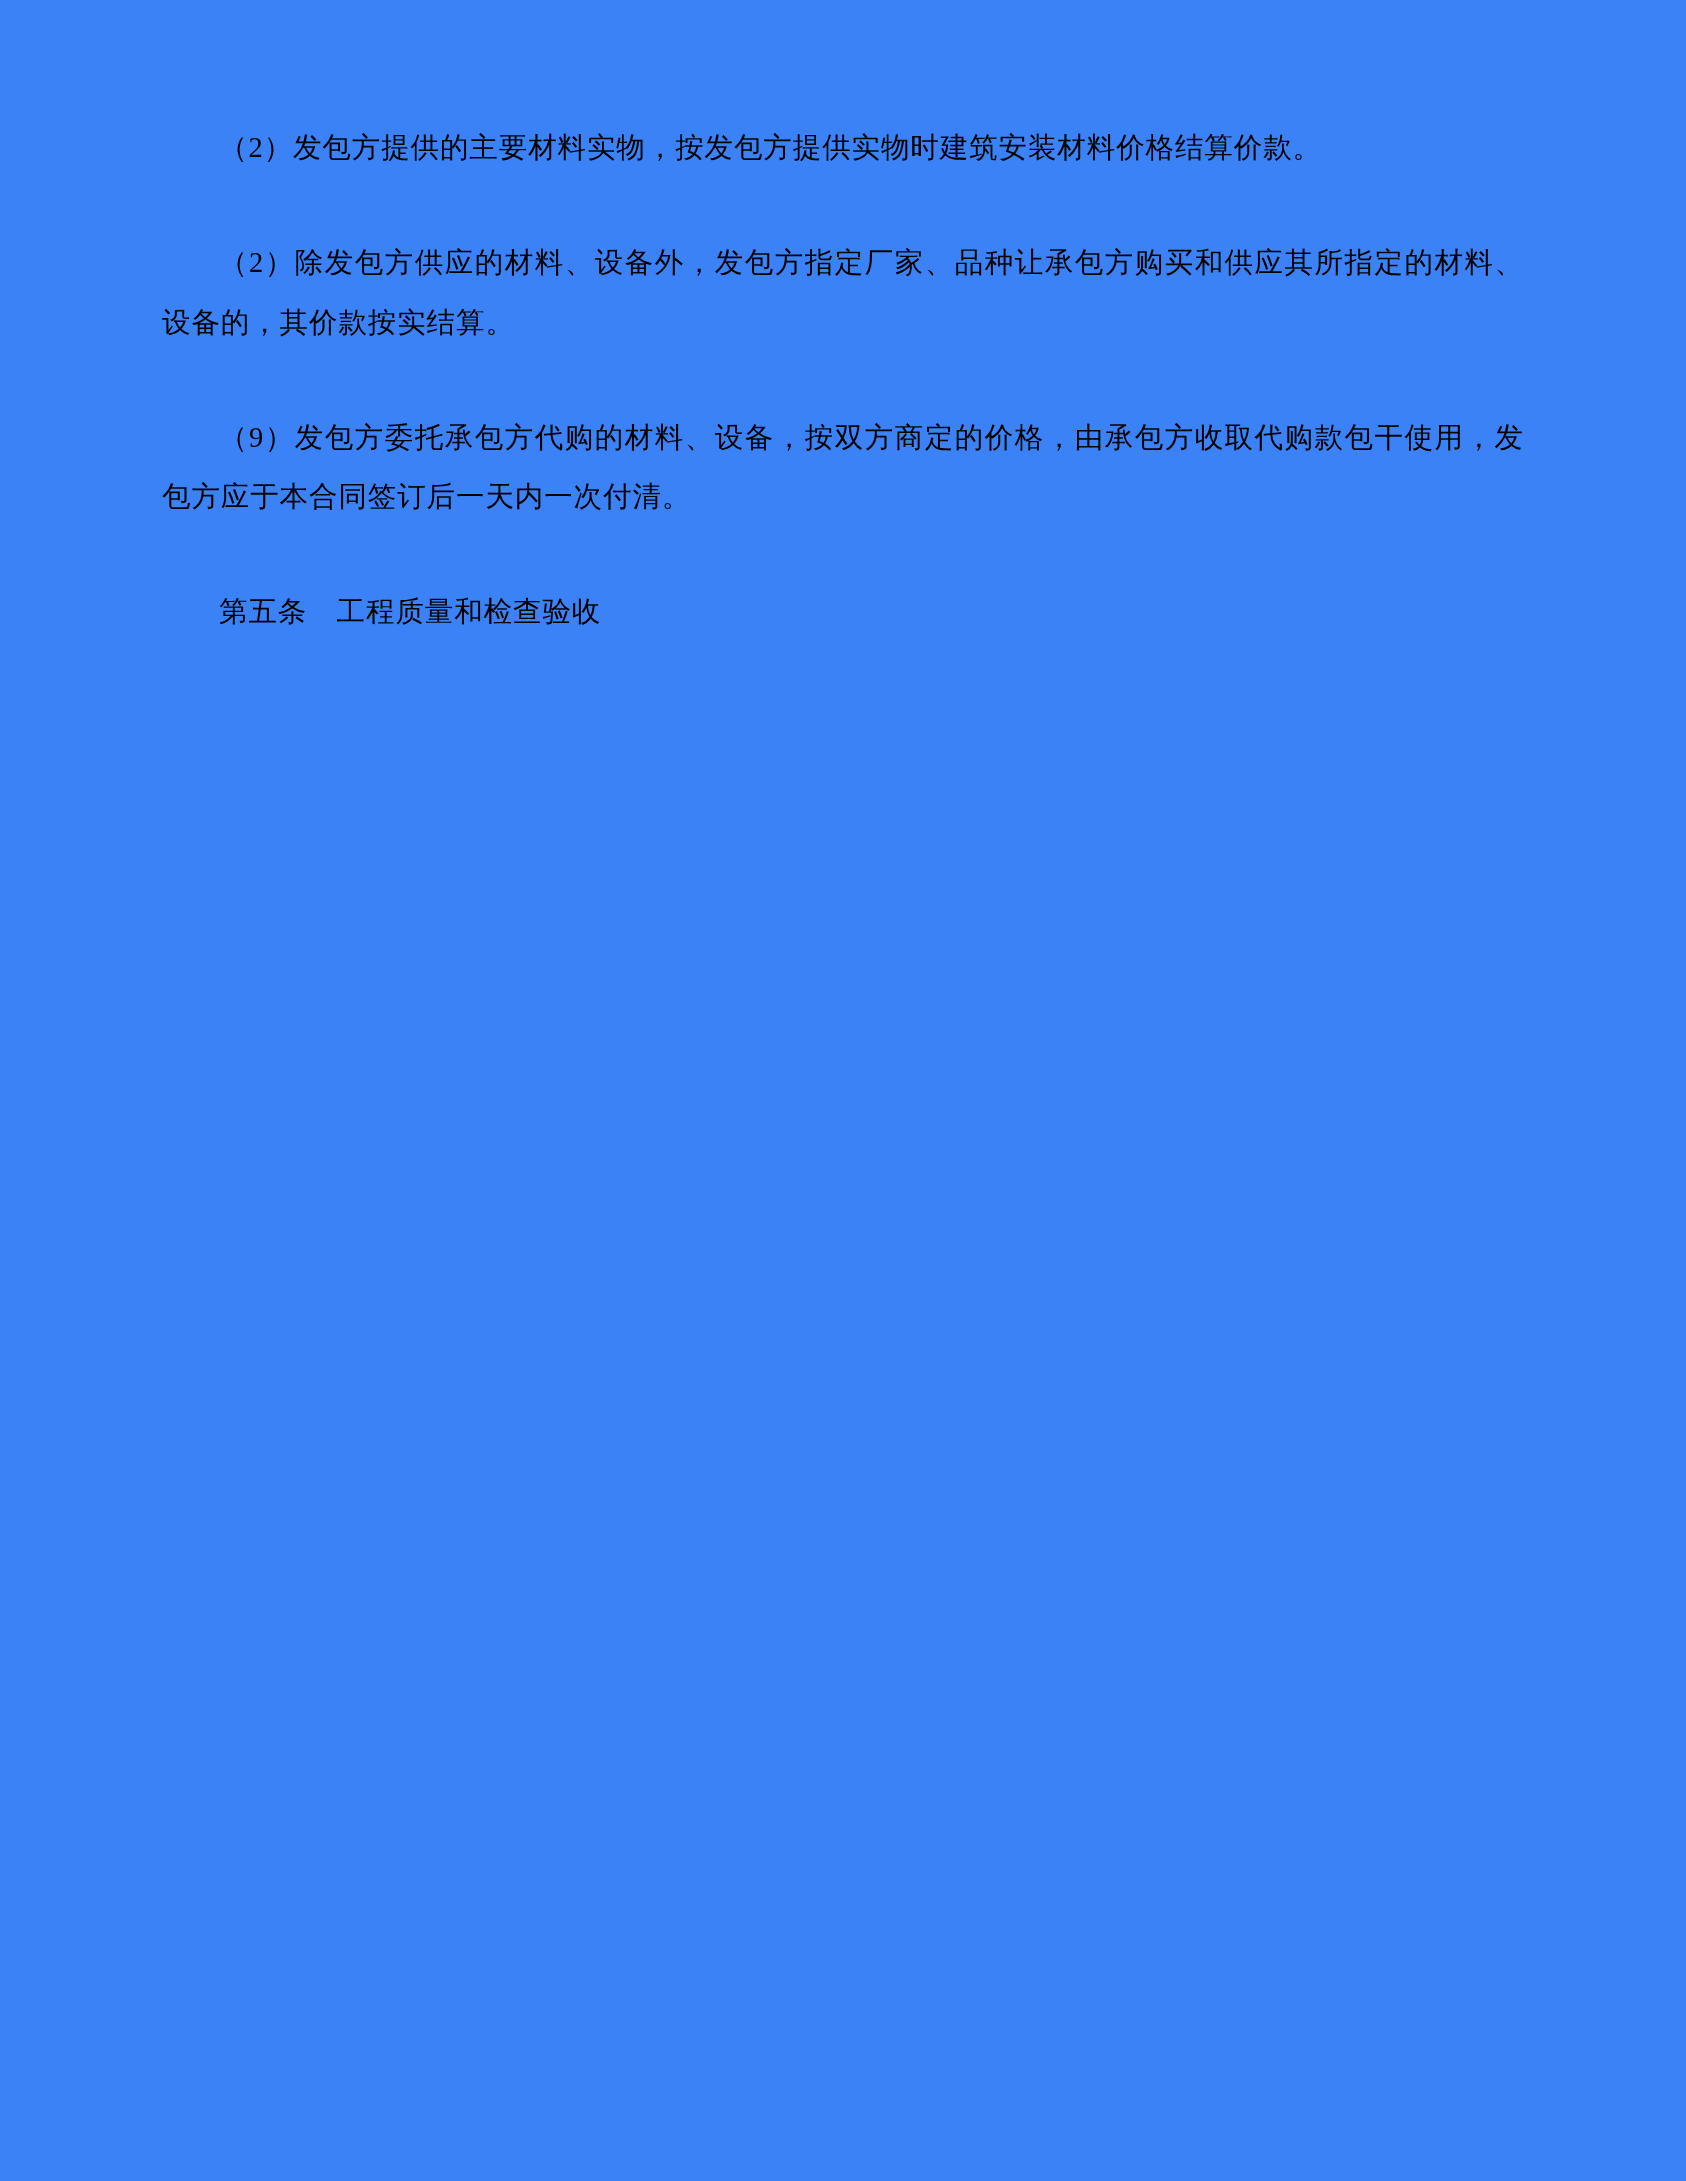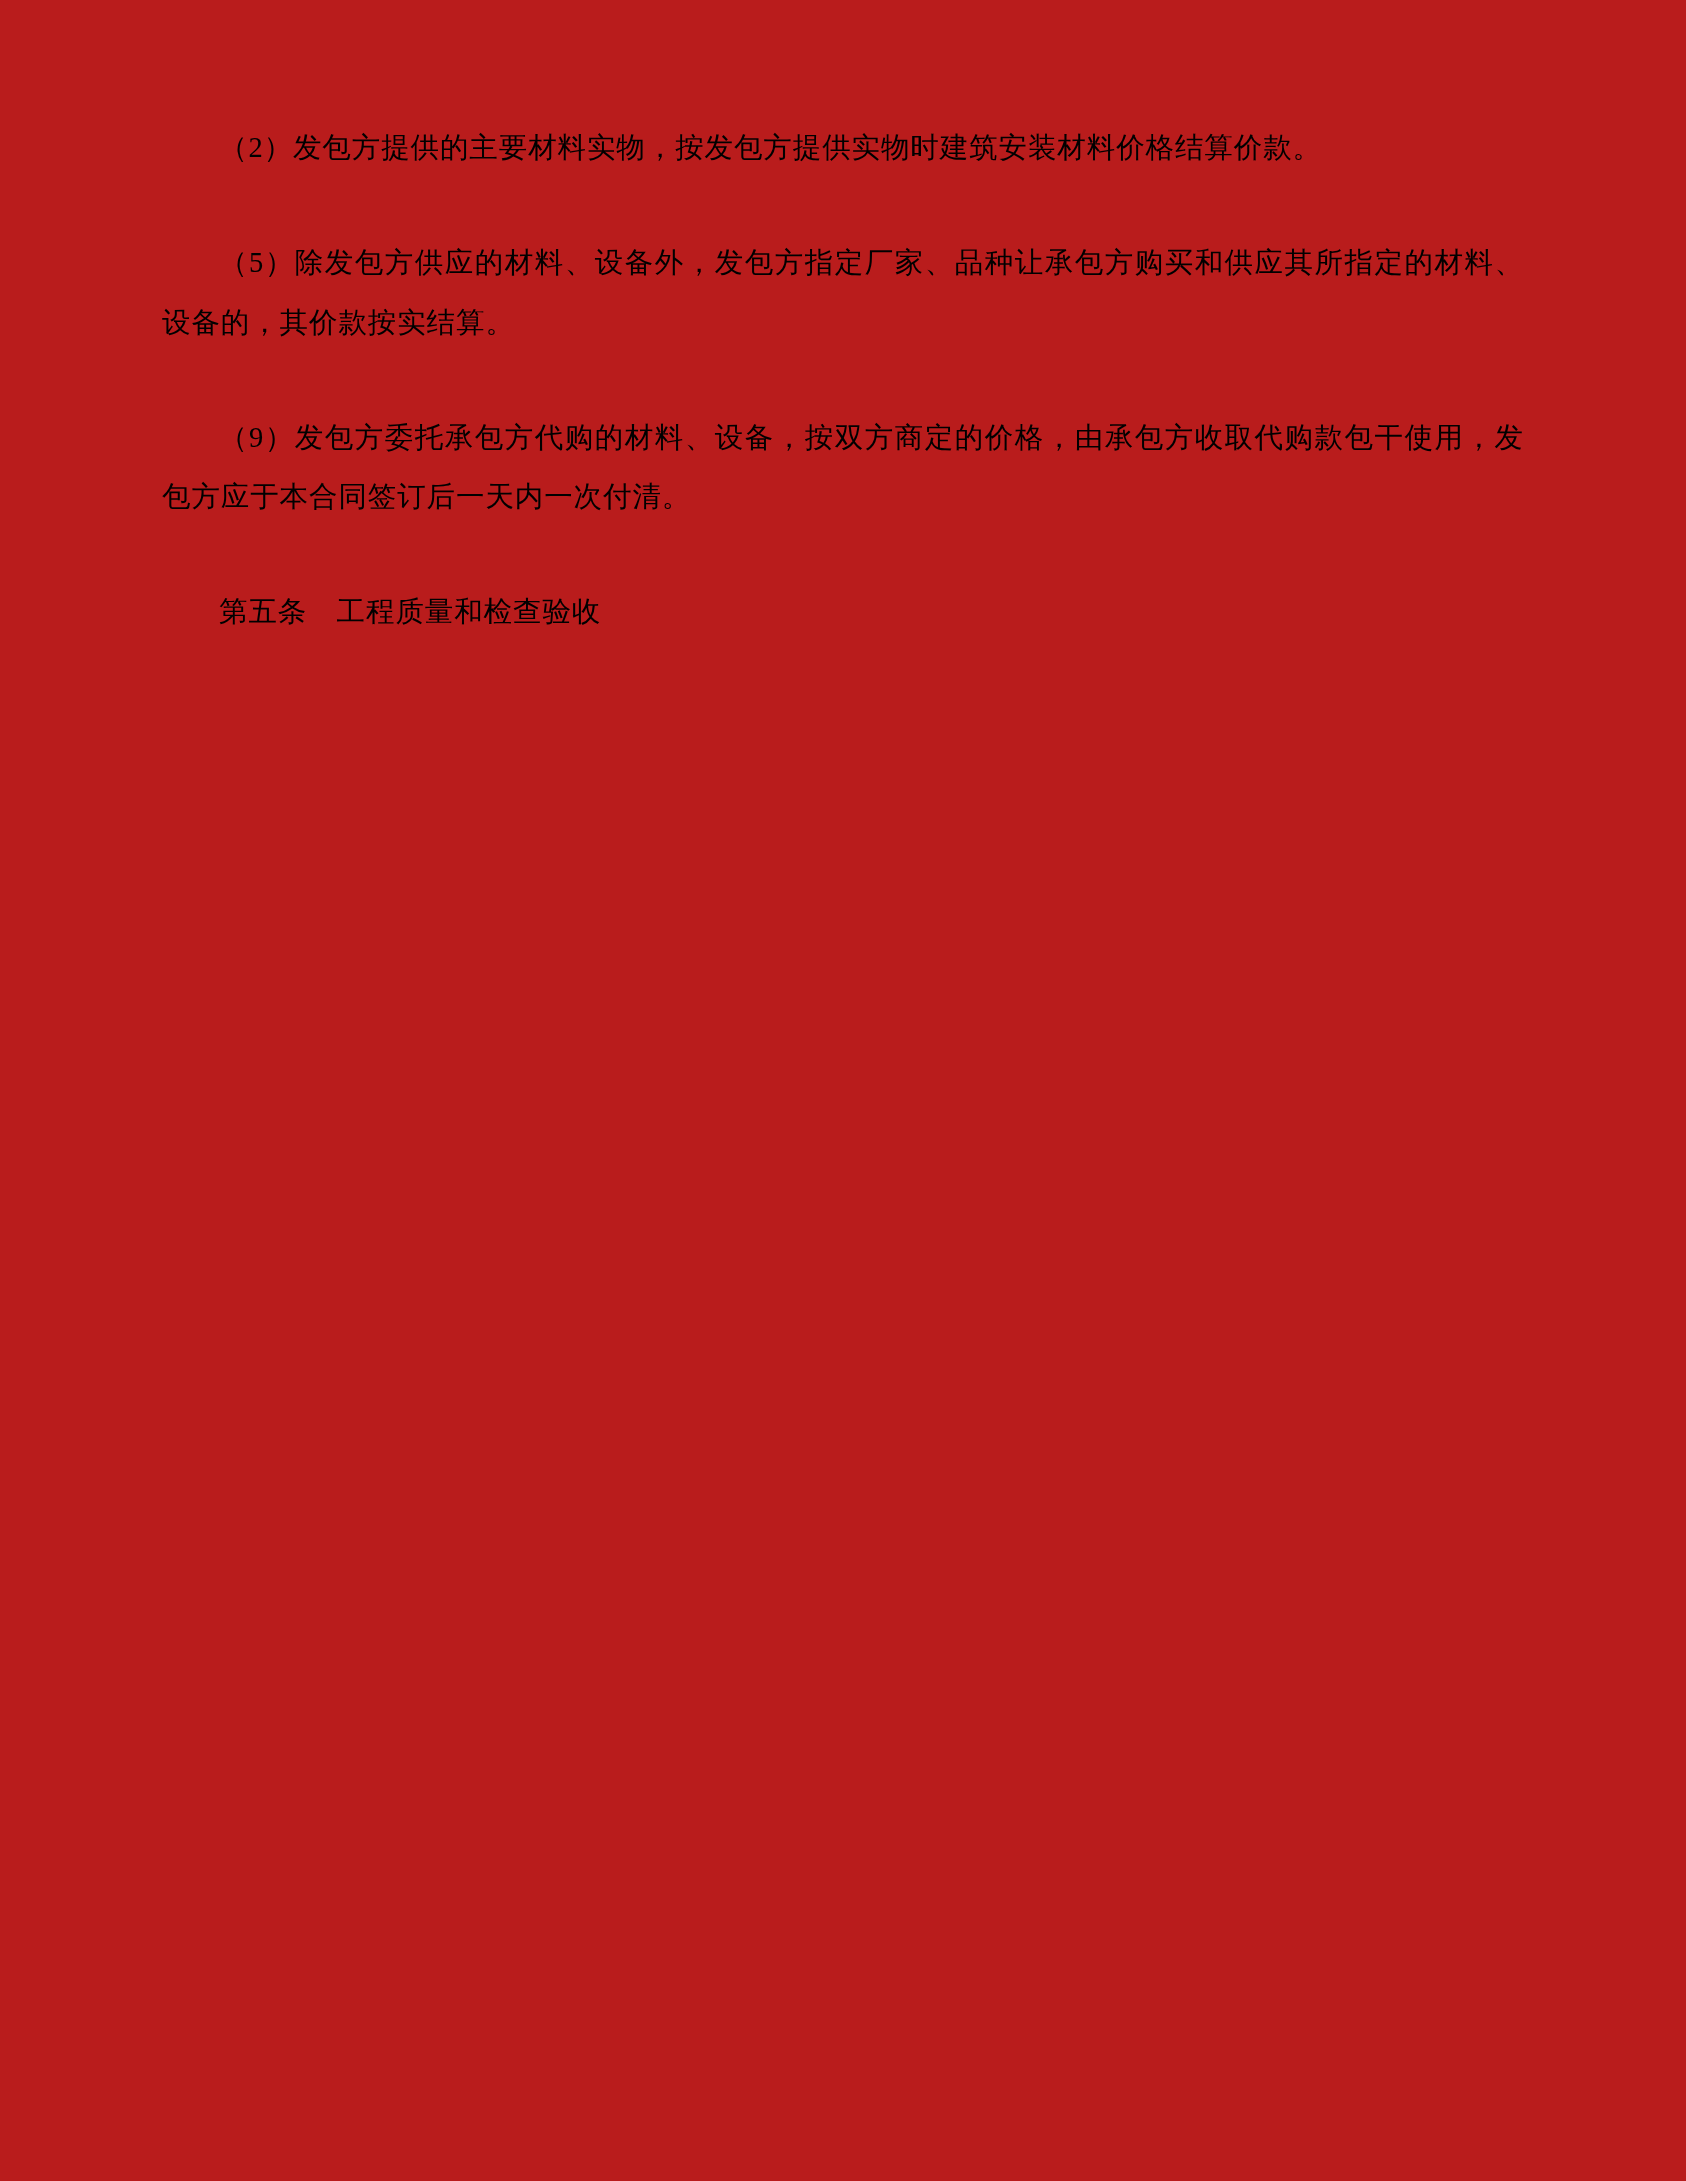--- a/index.html
+++ b/index.html
@@ -5,21 +5,21 @@
   html, body {
     margin: 0;
     padding: 0;
     background: #ffffff;
   }
   .page {
     position: relative;
     width: 1686px;
     height: 2182px;
     margin: 0 auto;
-    background: #b91c1c;
+    background: #3b82f6;
     box-sizing: border-box;
     padding: 118px 162px 92px 162px;
     font-family: "Liberation Serif", "DejaVu Serif", serif;
     color: #000000;
     overflow: hidden;
   }
   .doc-paragraph {
     font-size: 28.5px;
     line-height: 2.1;
     text-align: justify;
@@ -37,21 +37,21 @@
     font-weight: normal;
     white-space: pre-wrap;
   }
 </style>
 </head>
 <body>
 
 <div class="page">
   <p class="doc-paragraph">（2）发包方提供的主要材料实物，按发包方提供实物时建筑安装材料价格结算价款。</p>
 
-  <p class="doc-paragraph">（5）除发包方供应的材料、设备外，发包方指定厂家、品种让承包方购买和供应其所指定的材料、设备的，其价款按实结算。</p>
+  <p class="doc-paragraph">（2）除发包方供应的材料、设备外，发包方指定厂家、品种让承包方购买和供应其所指定的材料、设备的，其价款按实结算。</p>
 
   <p class="doc-paragraph">（9）发包方委托承包方代购的材料、设备，按双方商定的价格，由承包方收取代购款包干使用，发包方应于本合同签订后一天内一次付清。</p>
 
 
 
   <p class="doc-heading">第五条　工程质量和检查验收</p>
 
 </div>
 
 

